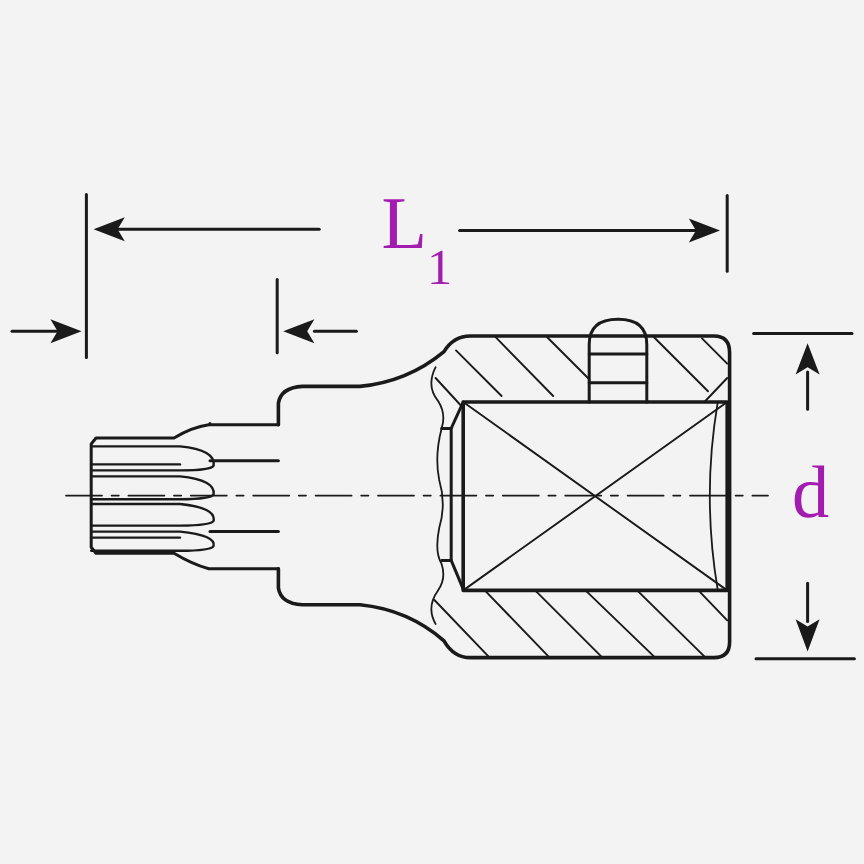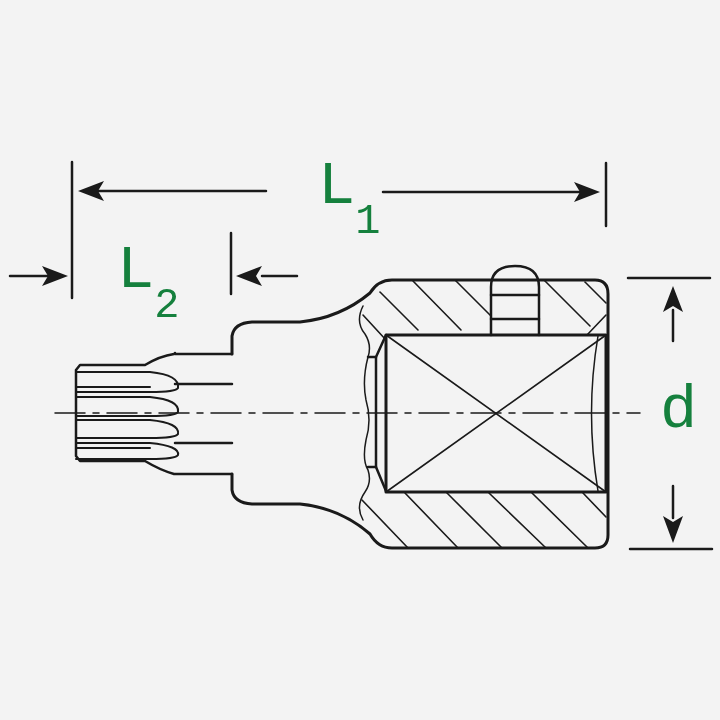--- a/index.html
+++ b/index.html
@@ -1,18 +1,18 @@
 <!DOCTYPE html>
 <html><head>
   <meta charset="utf-8">
   <style>
     html, body { margin: 0; padding: 0; background: #f3f3f3; }
     #canvas { position: relative; width: 720px; height: 720px; background: #f3f3f3; overflow: hidden; }
     svg { position: absolute; left: 0; top: 0; }
-    .lbl { position: absolute; font-family: Liberation Mono, monospace; color: #15803d; line-height: 1; font-weight: 300; }
+    .lbl { position: absolute; font-family: Liberation Serif, serif; color: #a21caf; line-height: 1; font-weight: 300; }
     .big { font-size: 62px; }
     .sub { font-size: 42px; }
   </style>
 </head>
 <body>
 
 <div id="canvas">
   <svg width="720" height="720" viewBox="0 0 720 720">
     <defs>
       <marker id="ah" markerWidth="10" markerHeight="10" refX="9" refY="5" orient="auto" markerUnits="userSpaceOnUse">
@@ -101,18 +101,15 @@
         <line x1="532" y1="493" x2="588" y2="548"></line>
         <line x1="583" y1="493" x2="606" y2="517"></line>
       </g>
     </g>
   </svg>
 
   <div class="lbl" style="left:318px; top:156px;">
     <span class="big">L</span><span class="sub" style="position:relative; top:30px;">1</span>
   </div>
 
-  <div class="lbl" style="left:117px; top:240px;">
-    <span class="big">L</span><span class="sub" style="position:relative; top:30px;">2</span>
-  </div>
 
   <div class="lbl big" style="left:660px; top:380px;">d</div>
 </div>
 
 </body></html>

